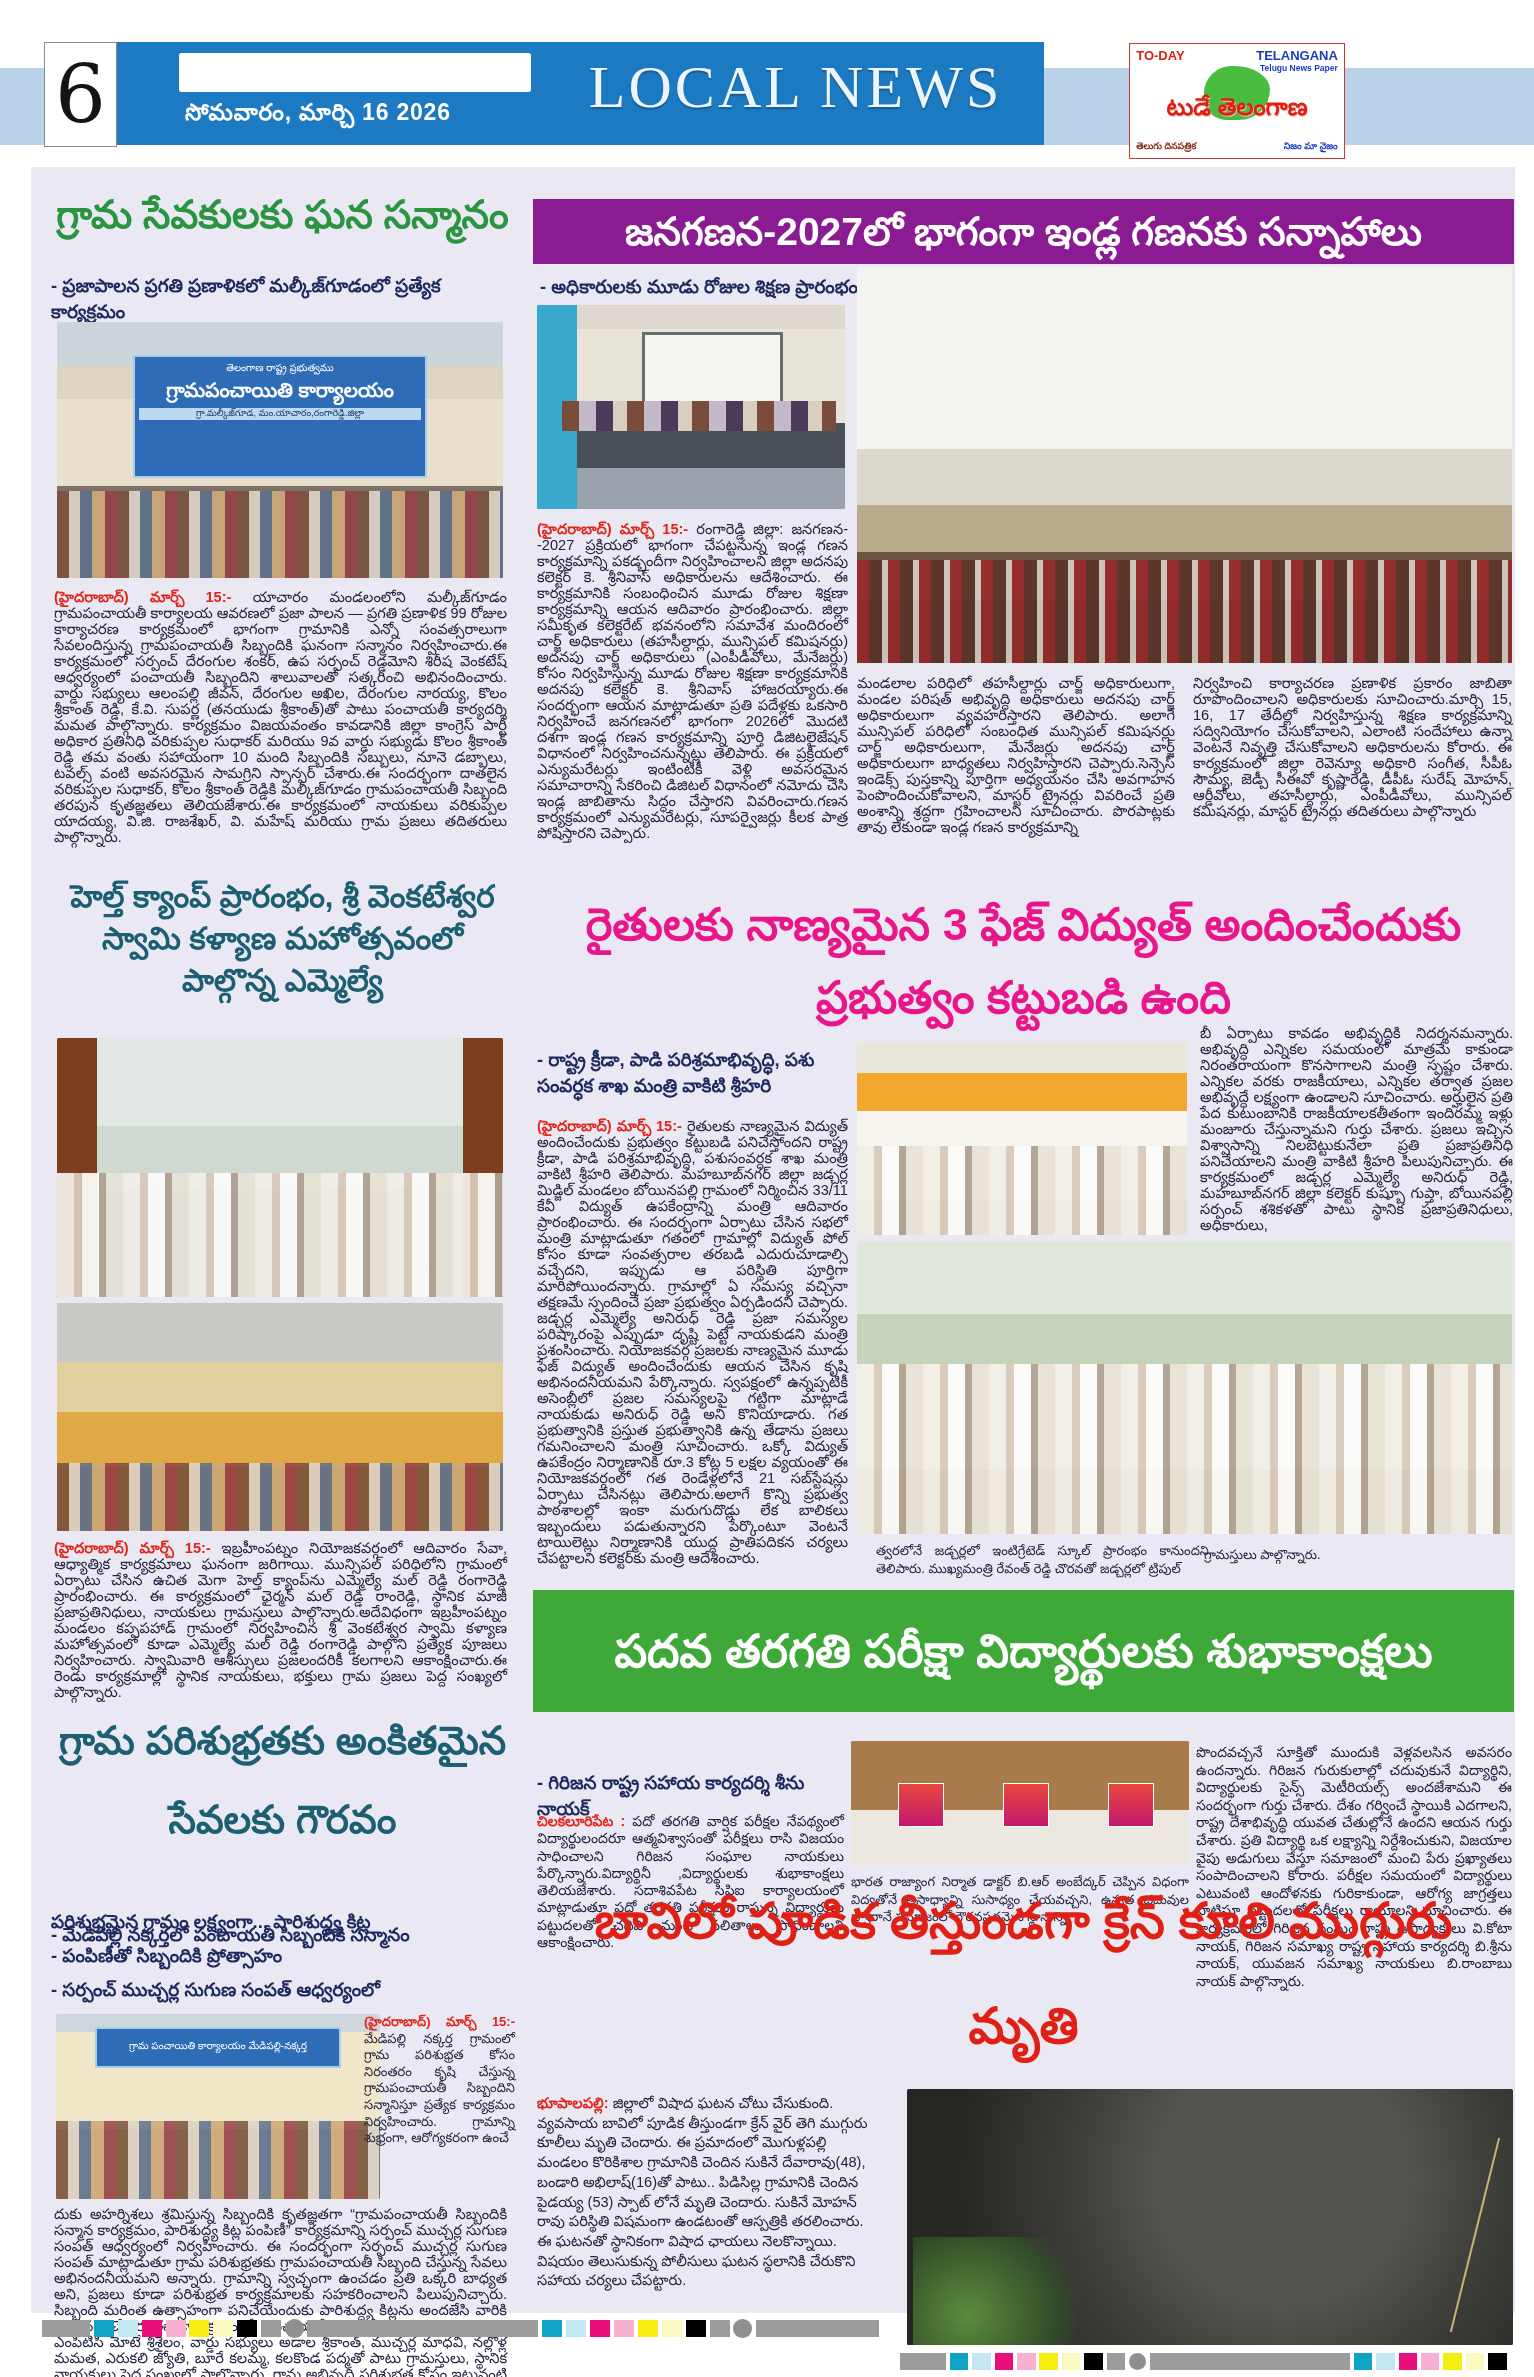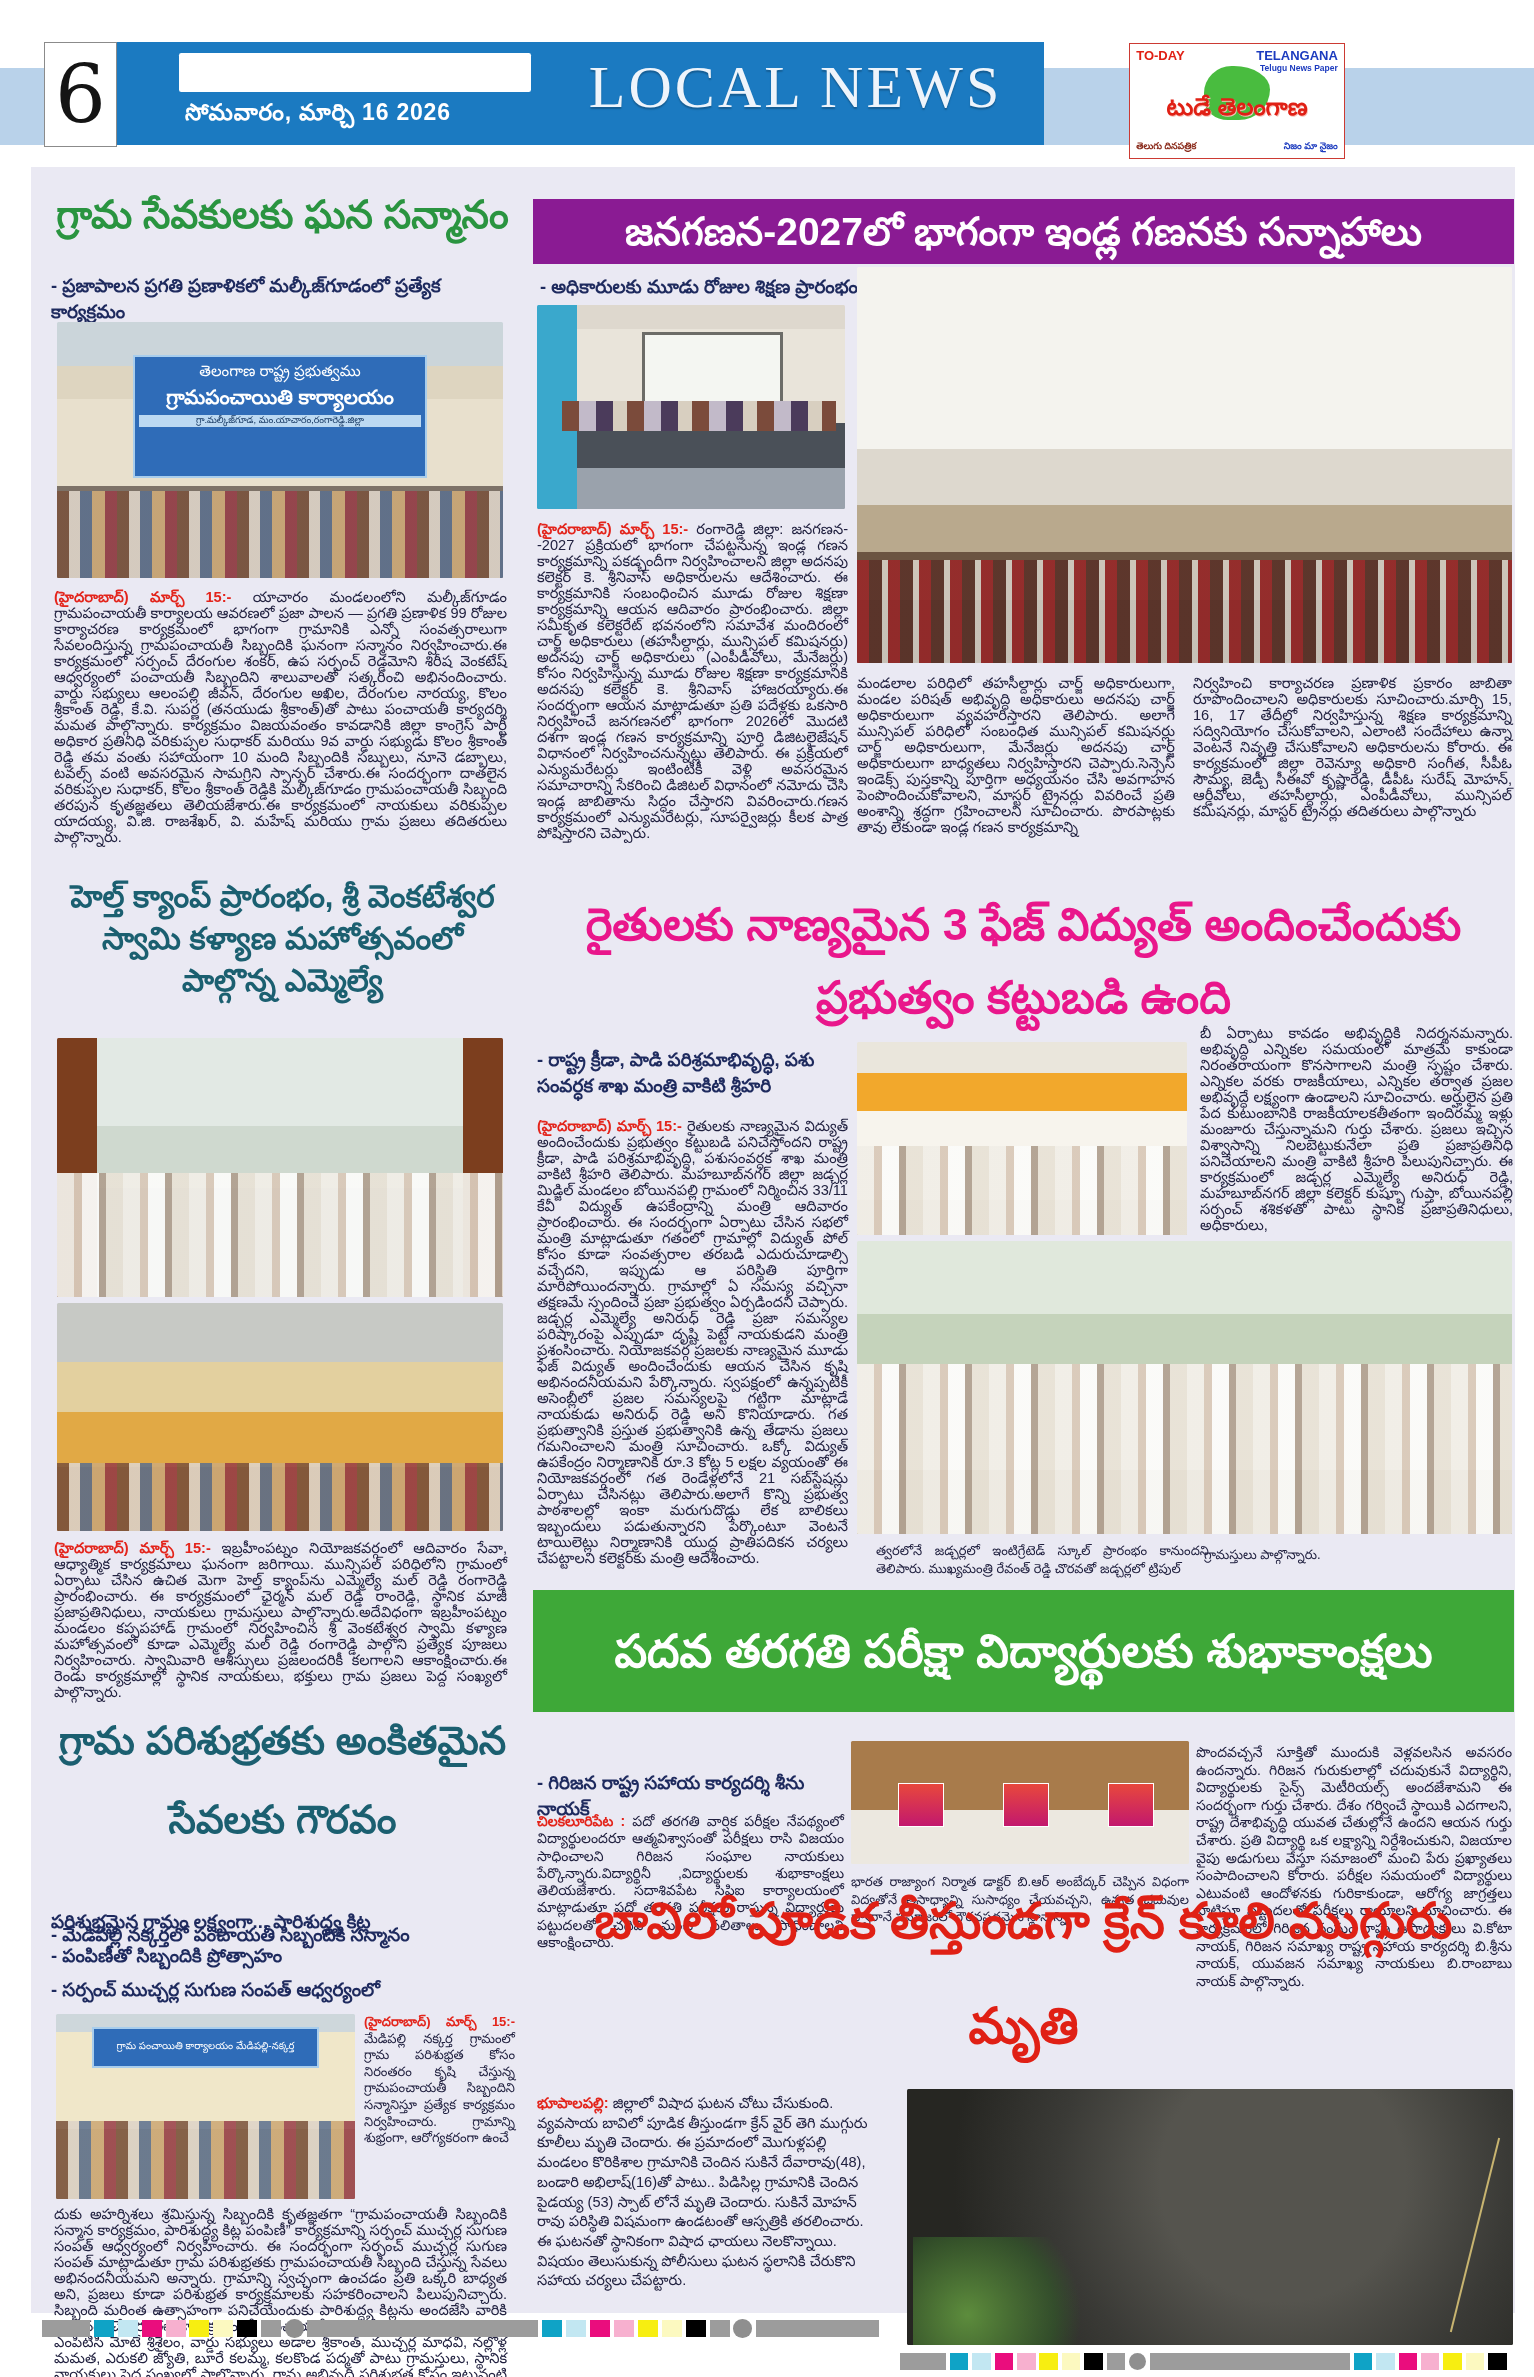--- a/index.html
+++ b/index.html
@@ -95,21 +95,21 @@
       <span class="logo-b2">నిజం మా నైజం</span>
     </div>
   </div>
 
   <div class="content-bg"></div>
 
   <div class="hl" style="left:51px;top:193px;width:463px;font-size:39px;color:var(--headline-green);">గ్రామ సేవకులకు ఘన సన్మానం</div>
   <div class="sub" style="left:51px;top:273px;width:463px;">- ప్రజాపాలన ప్రగతి ప్రణాళికలో మల్కీజ్‌గూడంలో ప్రత్యేక కార్యక్రమం</div>
   <div class="photo ph-panchayat" style="left:57px;top:322px;width:446px;height:256px;">
     <div class="sign" style="left:17%;top:13%;width:66%;height:48%;padding-top:4.6px;">
-      <div style="font-size:15px;">తెలంగాణ రాష్ట్ర ప్రభుత్వము</div>
+      <div style="font-size:10px;">తెలంగాణ రాష్ట్ర ప్రభుత్వము</div>
       <div style="font-size:20px;font-weight:800;line-height:29px;">గ్రామపంచాయితి కార్యాలయం</div>
       <div style="font-size:9.3px;background:#bcd9f2;color:#11335e;margin:3.1px 4.6px 0;">గ్రా.మల్కీజ్‌గూడ, మం.యాచారం,రంగారెడ్డి.జిల్లా</div>
     </div>
     <div class="crowd"></div>
   </div>
   <p class="body" style="left:54px;top:589px;width:453px;">
     <span class="dateline">(హైదరాబాద్) మార్చ్ 15:-</span>
     <span>యాచారం మండలంలోని మల్కీజ్‌గూడం గ్రామపంచాయతీ కార్యాలయ ఆవరణలో ప్రజా పాలన — ప్రగతి ప్రణాళిక 99 రోజుల కార్యాచరణ కార్యక్రమంలో భాగంగా గ్రామానికి ఎన్నో సంవత్సరాలుగా సేవలందిస్తున్న గ్రామపంచాయతీ సిబ్బందికి ఘనంగా సన్మానం నిర్వహించారు.ఈ కార్యక్రమంలో సర్పంచ్ దేరంగుల శంకర్, ఉప సర్పంచ్ రెడ్డమోని శిరీష వెంకటేష్ ఆధ్వర్యంలో పంచాయతీ సిబ్బందిని శాలువాలతో సత్కరించి అభినందించారు. వార్డు సభ్యులు ఆలంపల్లి జీవన్, దేరంగుల అఖిల, దేరంగుల నారయ్య, కొలం శ్రీకాంత్ రెడ్డి, కే.వి. సుపర్ణ (తనయుడు శ్రీకాంత్)తో పాటు పంచాయతీ కార్యదర్శి మమత పాల్గొన్నారు. కార్యక్రమం విజయవంతం కావడానికి జిల్లా కాంగ్రెస్ పార్టీ అధికార ప్రతినిధి వరికుప్పల సుధాకర్ మరియు 9వ వార్డు సభ్యుడు కొలం శ్రీకాంత్ రెడ్డి తమ వంతు సహాయంగా 10 మంది సిబ్బందికి సబ్బులు, నూనె డబ్బాలు, టవల్స్ వంటి అవసరమైన సామగ్రిని స్పాన్సర్ చేశారు.ఈ సందర్భంగా దాతలైన వరికుప్పల సుధాకర్, కొలం శ్రీకాంత్ రెడ్డికి మల్కీజ్‌గూడం గ్రామపంచాయతీ సిబ్బంది తరపున కృతజ్ఞతలు తెలియజేశారు.ఈ కార్యక్రమంలో నాయకులు వరికుప్పల యాదయ్య, వి.జి. రాజశేఖర్, వి. మహేష్ మరియు గ్రామ ప్రజలు తదితరులు పాల్గొన్నారు.</span>
   </p>
 
@@ -123,21 +123,21 @@
   <p class="body" style="left:54px;top:1540px;width:453px;">
     <span class="dateline">(హైదరాబాద్) మార్చ్ 15:-</span>
     <span>ఇబ్రహీంపట్నం నియోజకవర్గంలో ఆదివారం సేవా, ఆధ్యాత్మిక కార్యక్రమాలు ఘనంగా జరిగాయి. మున్సిపల్ పరిధిలోని గ్రామంలో ఏర్పాటు చేసిన ఉచిత మెగా హెల్త్ క్యాంప్‌ను ఎమ్మెల్యే మల్ రెడ్డి రంగారెడ్డి ప్రారంభించారు. ఈ కార్యక్రమంలో ఛైర్మన్ మల్ రెడ్డి రాంరెడ్డి, స్థానిక మాజీ ప్రజాప్రతినిధులు, నాయకులు గ్రామస్తులు పాల్గొన్నారు.అదేవిధంగా ఇబ్రహీంపట్నం మండలం కప్పపహాడ్ గ్రామంలో నిర్వహించిన శ్రీ వెంకటేశ్వర స్వామి కళ్యాణ మహోత్సవంలో కూడా ఎమ్మెల్యే మల్ రెడ్డి రంగారెడ్డి పాల్గొని ప్రత్యేక పూజలు నిర్వహించారు. స్వామివారి ఆశీస్సులు ప్రజలందరికీ కలగాలని ఆకాంక్షించారు.ఈ రెండు కార్యక్రమాల్లో స్థానిక నాయకులు, భక్తులు గ్రామ ప్రజలు పెద్ద సంఖ్యలో పాల్గొన్నారు.</span>
   </p>
 
   <div class="hl" style="left:51px;top:1701px;width:463px;font-size:39px;line-height:79px;color:var(--headline-teal);">గ్రామ పరిశుభ్రతకు అంకితమైన సేవలకు గౌరవం</div>
   <div class="sub" style="left:51px;top:1922px;width:463px;">- మేడిపల్లి నక్కర్తలో పంచాయతీ సిబ్బందికి సన్మానం</div>
   <div class="sub" style="left:51px;top:1909px;width:463px;">పరిశుభ్రమైన గ్రామం లక్ష్యంగా... పారిశుద్ధ్య కిట్ల</div>
   <div class="sub" style="left:51px;top:1943px;width:463px;">- పంపిణీతో సిబ్బందికి ప్రోత్సాహం</div>
   <div class="sub" style="left:51px;top:1977px;width:463px;">- సర్పంచ్ ముచ్చర్ల సుగుణ సంపత్ ఆధ్వర్యంలో</div>
-  <div class="photo ph-medi" style="left:56px;top:2014px;width:299px;height:185px;">
+  <div class="photo ph-medi" style="left:56px;top:2014px;width:324px;height:185px;">
     <div class="sign" style="left:12%;top:7%;width:76%;height:22%;font-size:10px;display:flex;align-items:center;justify-content:center;">
       <span>గ్రామ పంచాయితి కార్యాలయం మేడిపల్లి-నక్కర్త</span>
     </div>
     <div class="crowd" style="height:42%;"></div>
   </div>
   <p class="body" style="left:364px;top:2014px;width:151px;font-size:13px;line-height:16.6px;">
     <span class="dateline">(హైదరాబాద్) మార్చ్ 15:-</span>
     <span>మేడిపల్లి నక్కర్త గ్రామంలో గ్రామ పరిశుభ్రత కోసం నిరంతరం కృషి చేస్తున్న గ్రామపంచాయతీ సిబ్బందిని సన్మానిస్తూ ప్రత్యేక కార్యక్రమం నిర్వహించారు. గ్రామాన్ని శుభ్రంగా, ఆరోగ్యకరంగా ఉంచే</span>
   </p>
   <p class="body" style="left:54px;top:2206px;width:453px;">దుకు అహర్నిశలు శ్రమిస్తున్న సిబ్బందికి కృతజ్ఞతగా “గ్రామపంచాయతీ సిబ్బందికి సన్మాన కార్యక్రమం, పారిశుద్ధ్య కిట్ల పంపిణీ” కార్యక్రమాన్ని సర్పంచ్ ముచ్చర్ల సుగుణ సంపత్ ఆధ్వర్యంలో నిర్వహించారు. ఈ సందర్భంగా సర్పంచ్ ముచ్చర్ల సుగుణ సంపత్ మాట్లాడుతూ గ్రామ పరిశుభ్రతకు గ్రామపంచాయతీ సిబ్బంది చేస్తున్న సేవలు అభినందనీయమని అన్నారు. గ్రామాన్ని స్వచ్ఛంగా ఉంచడం ప్రతి ఒక్కరి బాధ్యత అని, ప్రజలు కూడా పరిశుభ్రత కార్యక్రమాలకు సహకరించాలని పిలుపునిచ్చారు. సిబ్బంది మరింత ఉత్సాహంగా పనిచేయేందుకు పారిశుద్ధ్య కిట్లను అందజేసి వారికి సన్మానం చేశారు.ఈ కార్యక్రమంలో పంచాయతీ సెక్రెటరీ తిరుపతయ్య, మాజీ ఎంపిటిసి మోటే శ్రీశైలం, వార్డు సభ్యులు అడాల శ్రీకాంత్, ముచ్చర్ల మాధవి, నల్లోళ్ల మమత, ఎరుకలి జ్యోతి, బూరే కలమ్మ, కలకొండ పద్మతో పాటు గ్రామస్తులు, స్థానిక నాయకులు పెద్ద సంఖ్యలో పాల్గొన్నారు. గ్రామ అభివృద్ధి పరిశుభ్రత కోసం ఇటువంటి కార్యక్రమాలు మరింత కొనసాగుతాయని నిర్వాహకులు తెలిపారు.</p>

